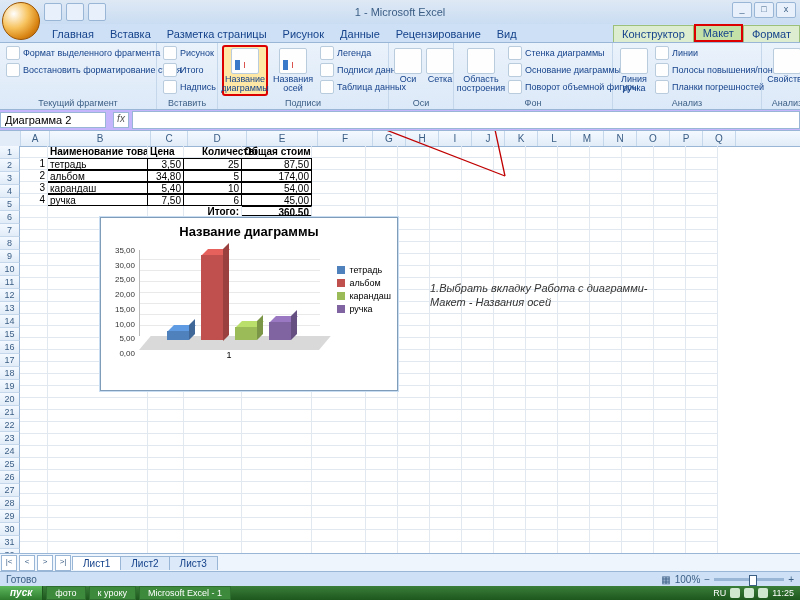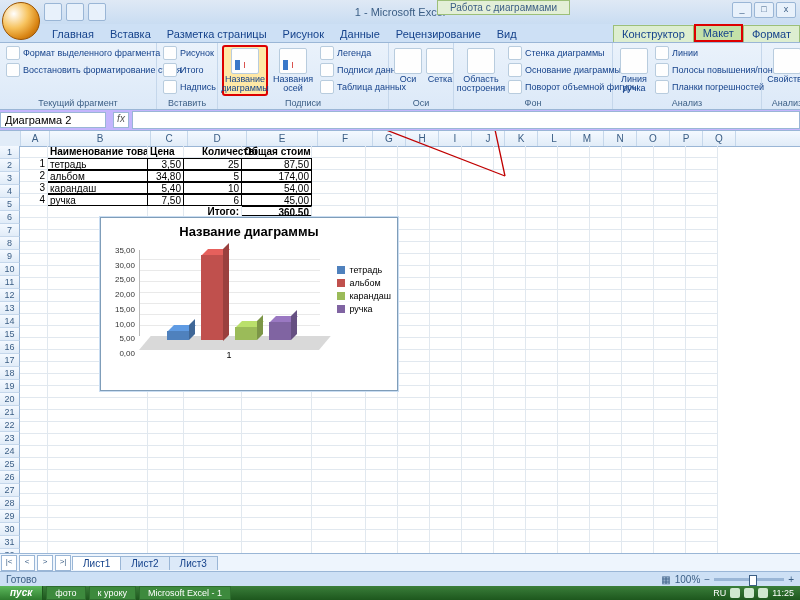--- a/index.html
+++ b/index.html
@@ -86,21 +86,20 @@
 <body>
 
 <div class="titlebar">
   <div class="office-btn"></div>
   <div class="qat">
     <div class="q"></div>
     <div class="q"></div>
     <div class="q"></div>
   </div>
   <div class="title-txt">1 - Microsoft Excel</div>
-  <div class="context-tab">Работа с диаграммами</div>
   <div class="winbtns">
     <div>_</div>
     <div>□</div>
     <div>x</div>
   </div>
 </div>
 
 <div class="tabs" id="tabs">
     <div class="tab">Главная</div>
     <div class="tab">Вставка</div>
@@ -990,20 +989,21 @@
 
   <svg class="arrow-svg" width="800" height="432">
     <defs>
         <marker id="ah" markerWidth="8" markerHeight="8" refX="7" refY="3" orient="auto">
           <path d="M0,0 L8,3 L0,6 Z" fill="#c00000"></path>
         </marker>
       </defs>
     <line x1="505" y1="45" x2="270" y2="-46" stroke="#c00000" stroke-width="1.3" marker-end="url(#ah)"></line>
     <line x1="505" y1="45" x2="475" y2="-94" stroke="#c00000" stroke-width="1.3" marker-end="url(#ah)"></line>
   </svg>
+  <div class="annot" id="annot">1.Выбрать вкладку Работа с  диаграмми-<br>Макет - Названия осей</div>
 </div>
 
 <div class="sheettabs">
   <div class="stbtn">|&lt;</div>
   <div class="stbtn">&lt;</div>
   <div class="stbtn">&gt;</div>
   <div class="stbtn">&gt;|</div>
   <div id="stabs" style="display:flex">
       <div class="stab">Лист1</div>
       <div class="stab inact">Лист2</div>

